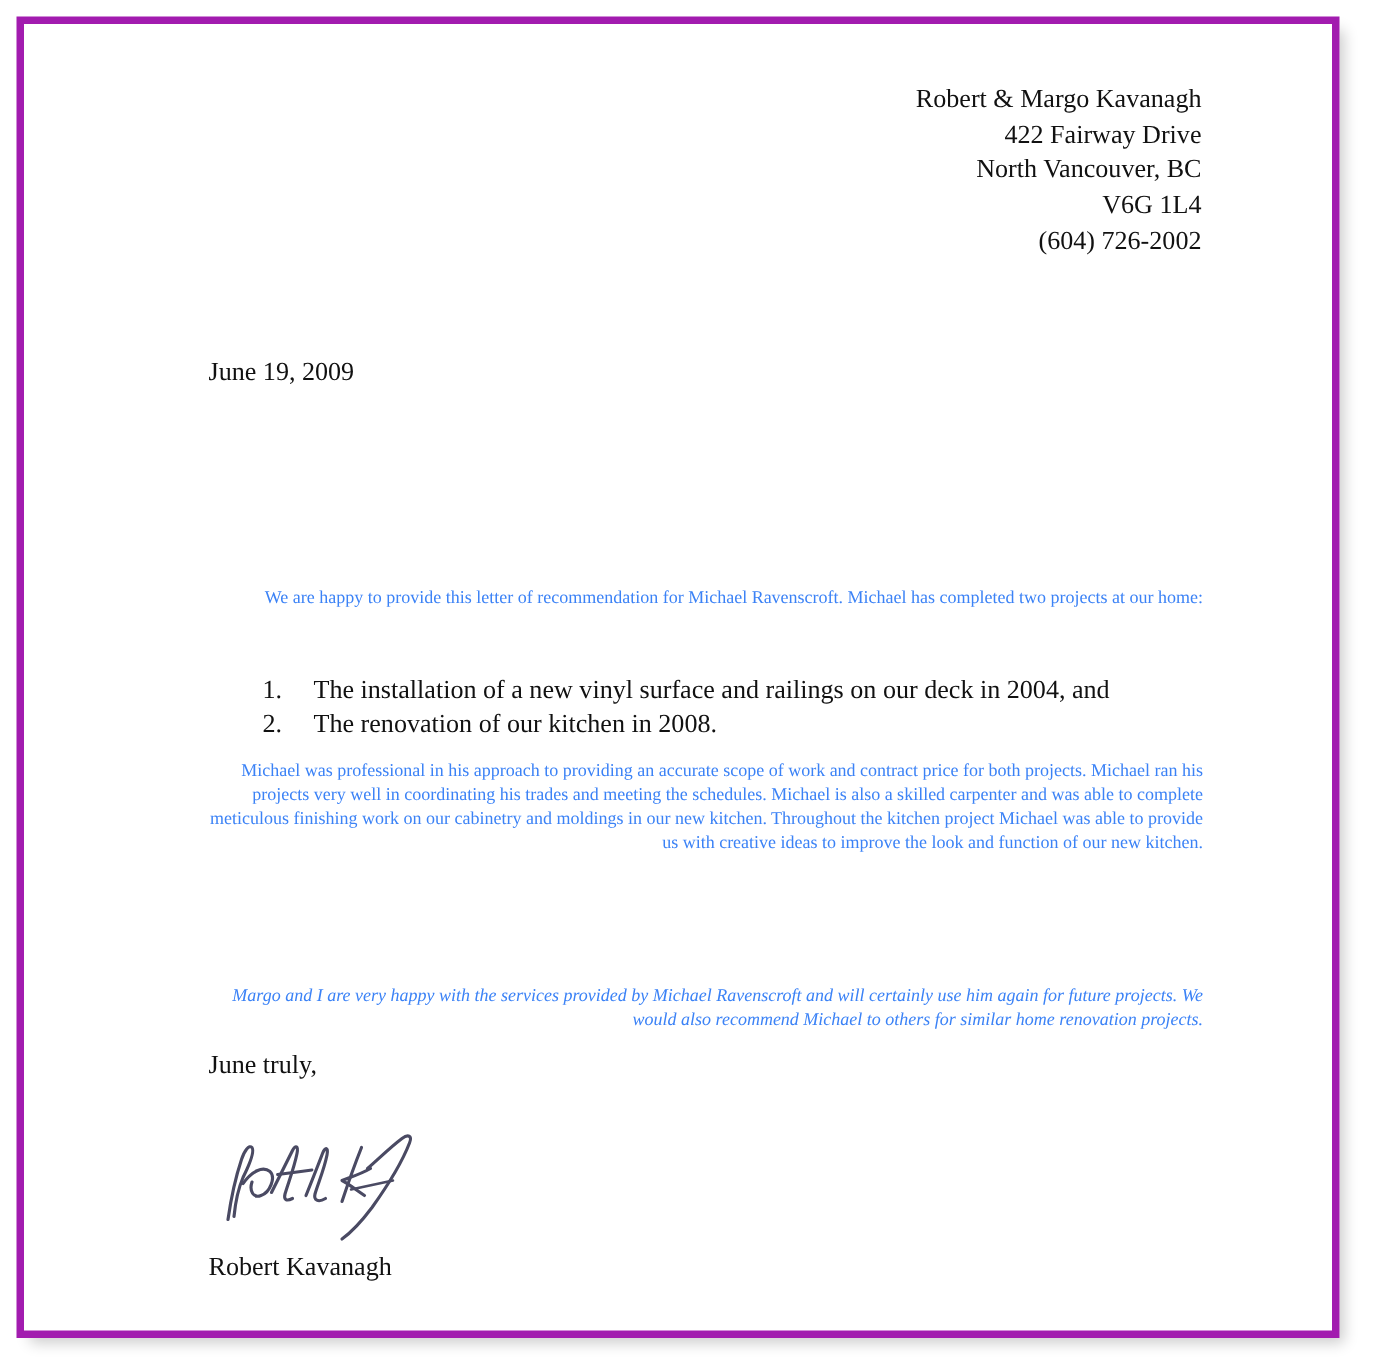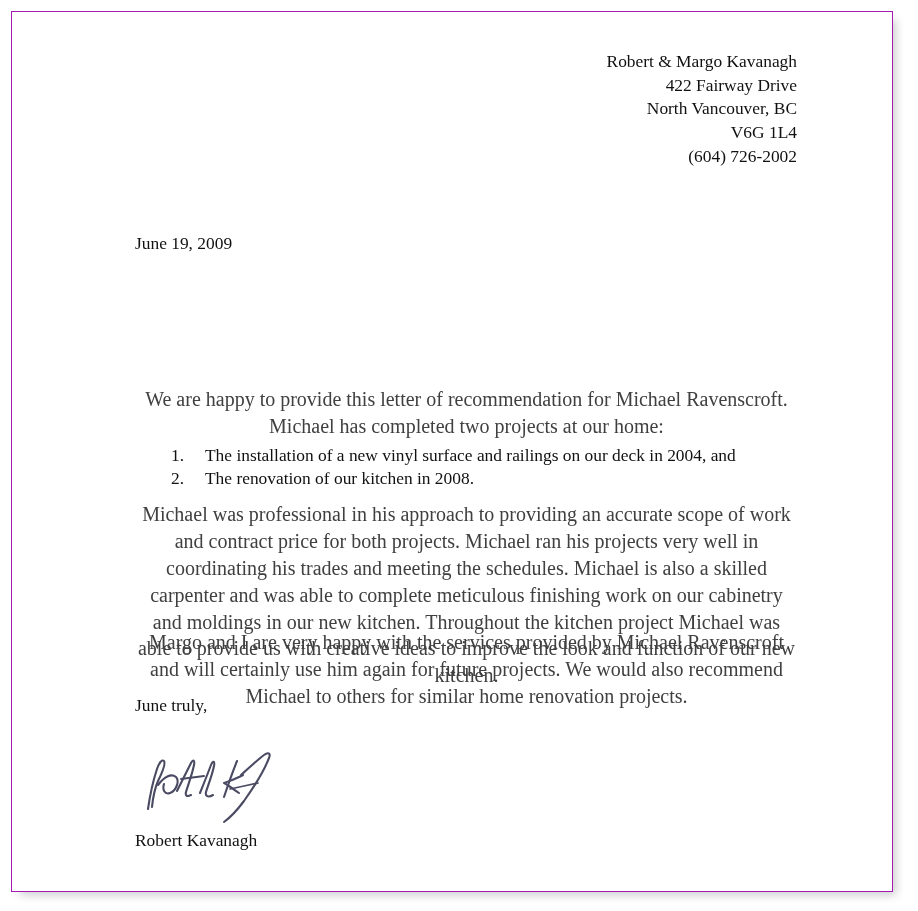--- a/index.html
+++ b/index.html
@@ -22,21 +22,21 @@
     background: #ffffff;
   }
 
   #letter-page {
     position: absolute;
     left: 11px;
     top: 11px;
     width: 882px;
     height: 881px;
     background: #ffffff;
-    border: 1px solid #a21caf;
+    border: 5px solid #a21caf;
     box-sizing: border-box;
     box-shadow: 6px 6px 9px -3px rgba(0,0,0,0.20);
   }
 
   
   #letterhead {
     position: absolute;
     left: 123px;
     top: 38px;
     width: 662px;
@@ -83,28 +83,28 @@
     top: 321px;
     font-size: 17.4px;
     color: #111111;
   }
 
   
   .para {
     position: absolute;
     left: 123px;
     width: 663px;
-    font-size: 20px;
+    font-size: 12px;
     line-height: 1.345;
-    color: #404040;
-    text-align: center;
+    color: #3b82f6;
+    text-align: right;
   }
   #para-intro { top: 374px; }
   #para-body  { top: 489px; }
-  #para-close { top: 617px; }
+  #para-close { top: 639px; font-style: italic; }
 
   
   #project-list {
     position: absolute;
     left: 123px;
     top: 432px;
     width: 663px;
     font-size: 17.4px;
     line-height: 1.32;
     color: #111111;

